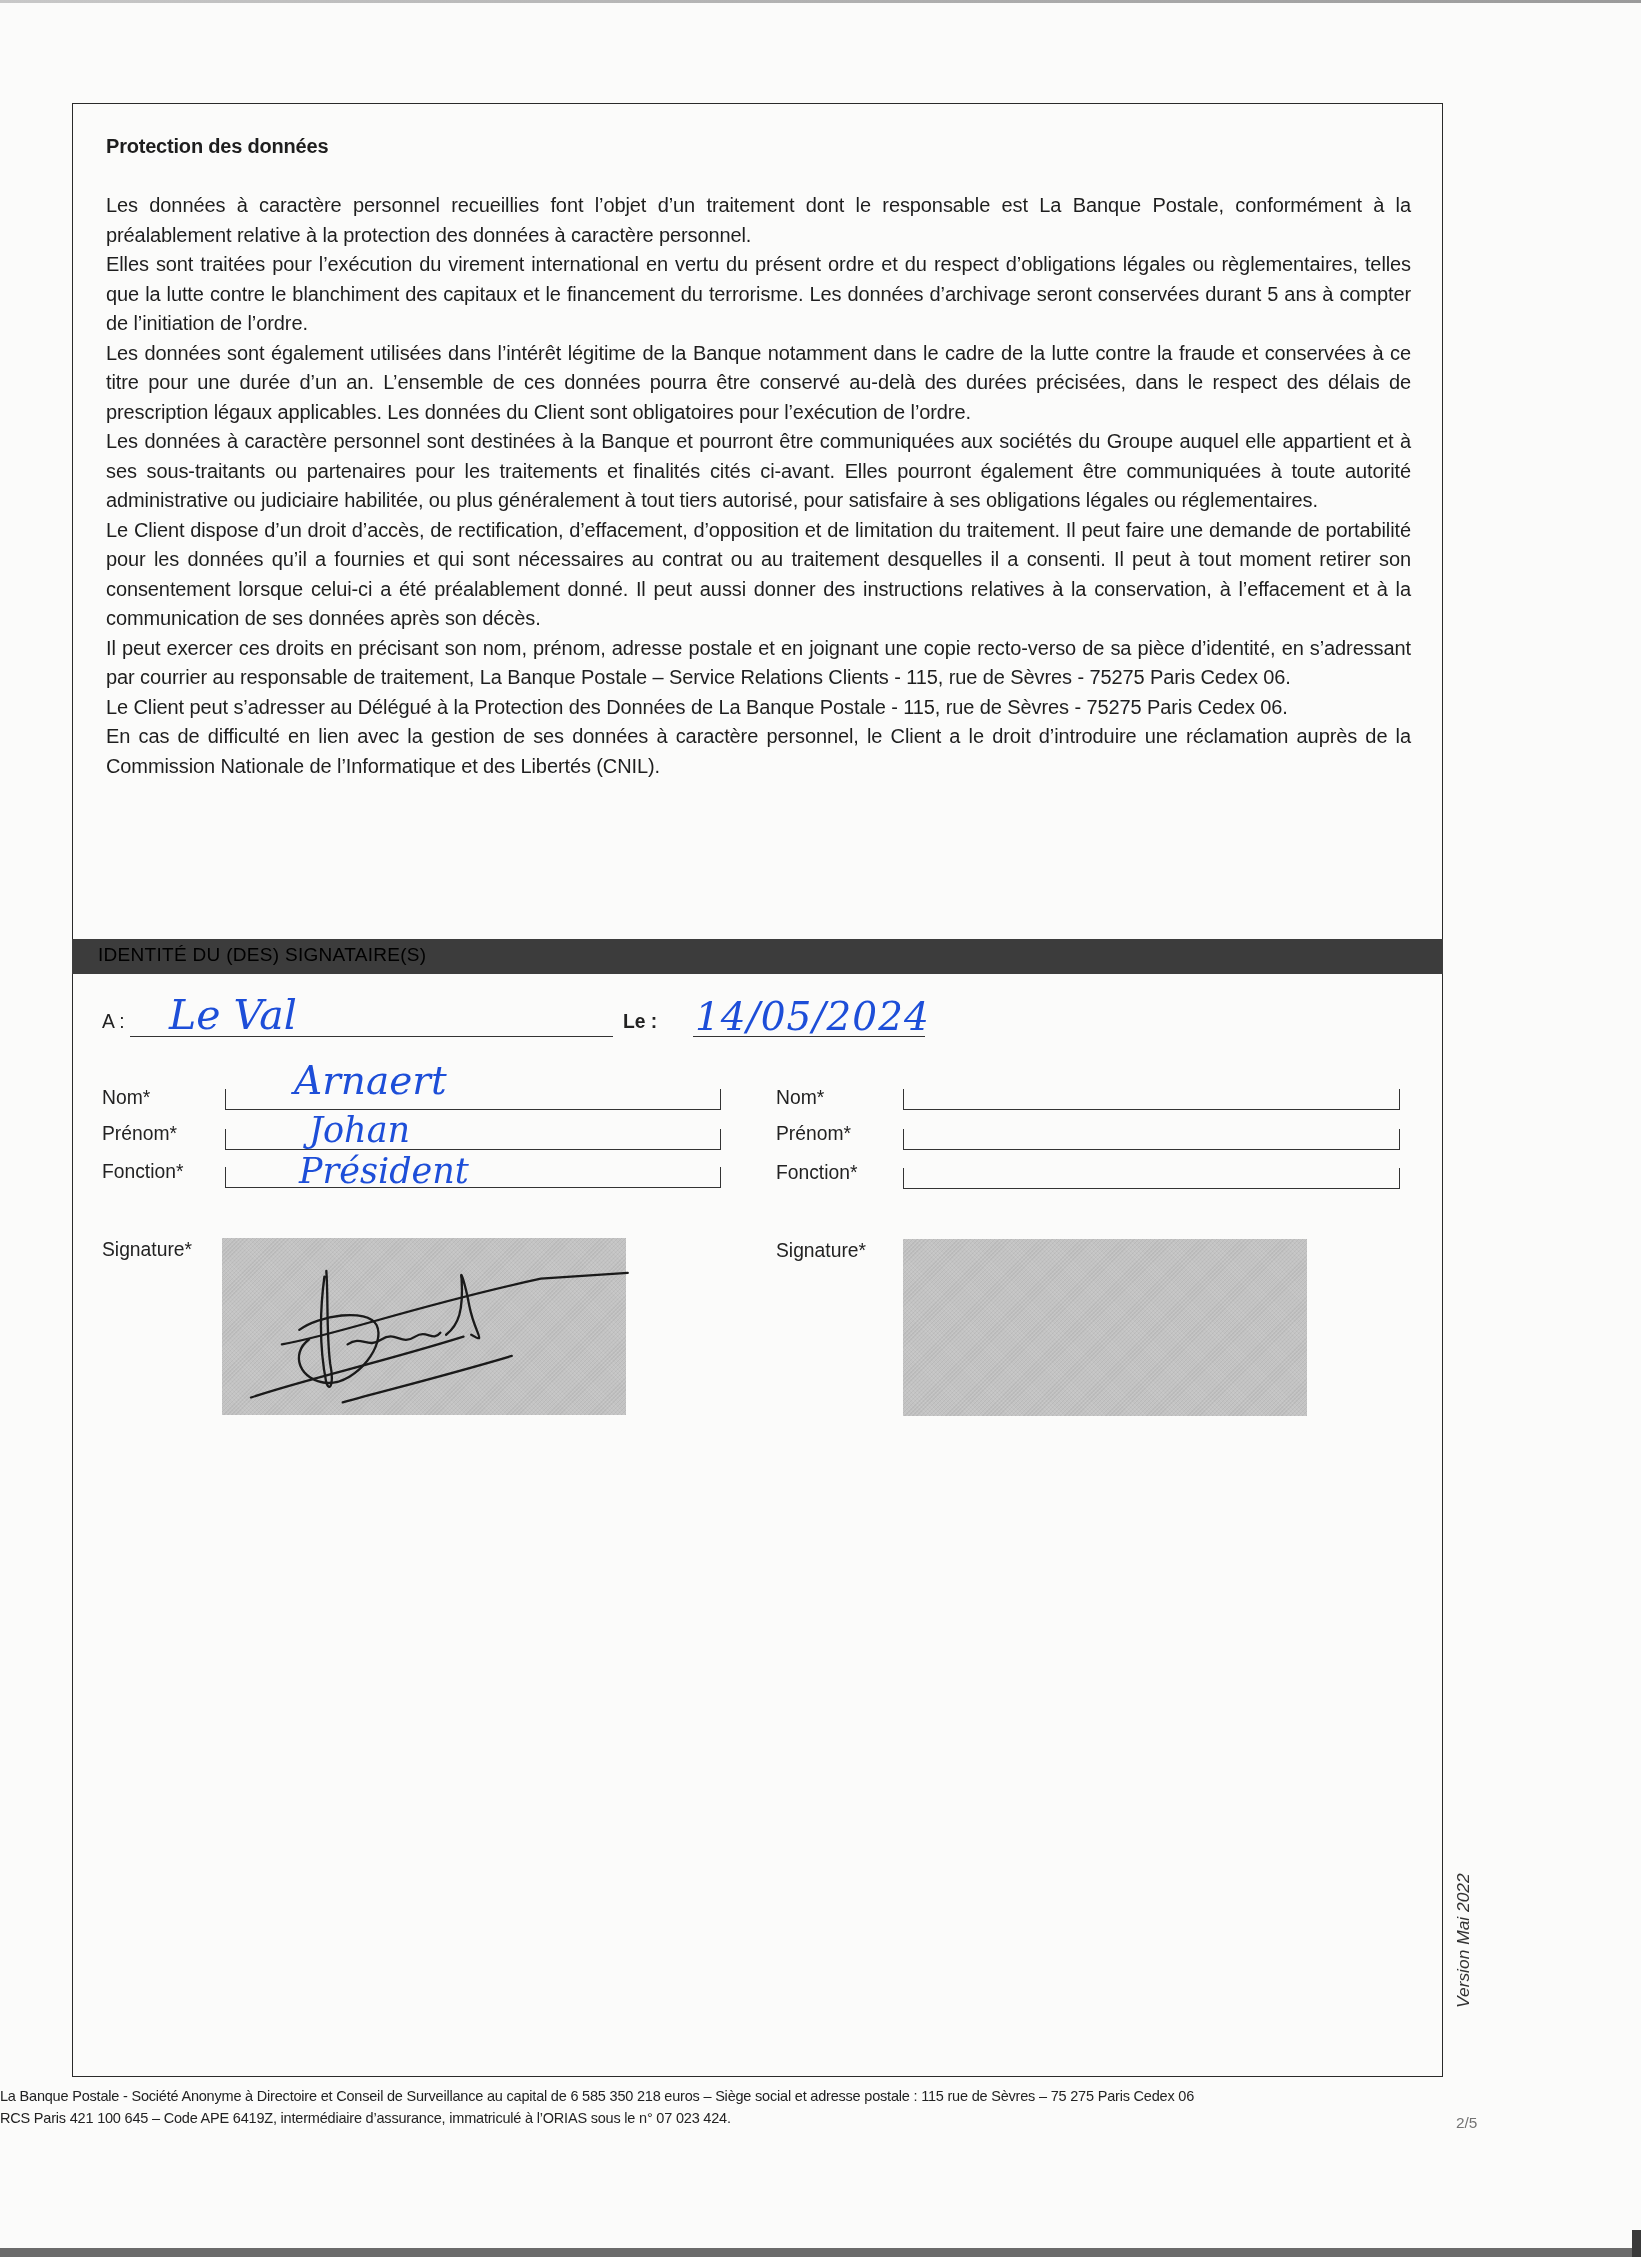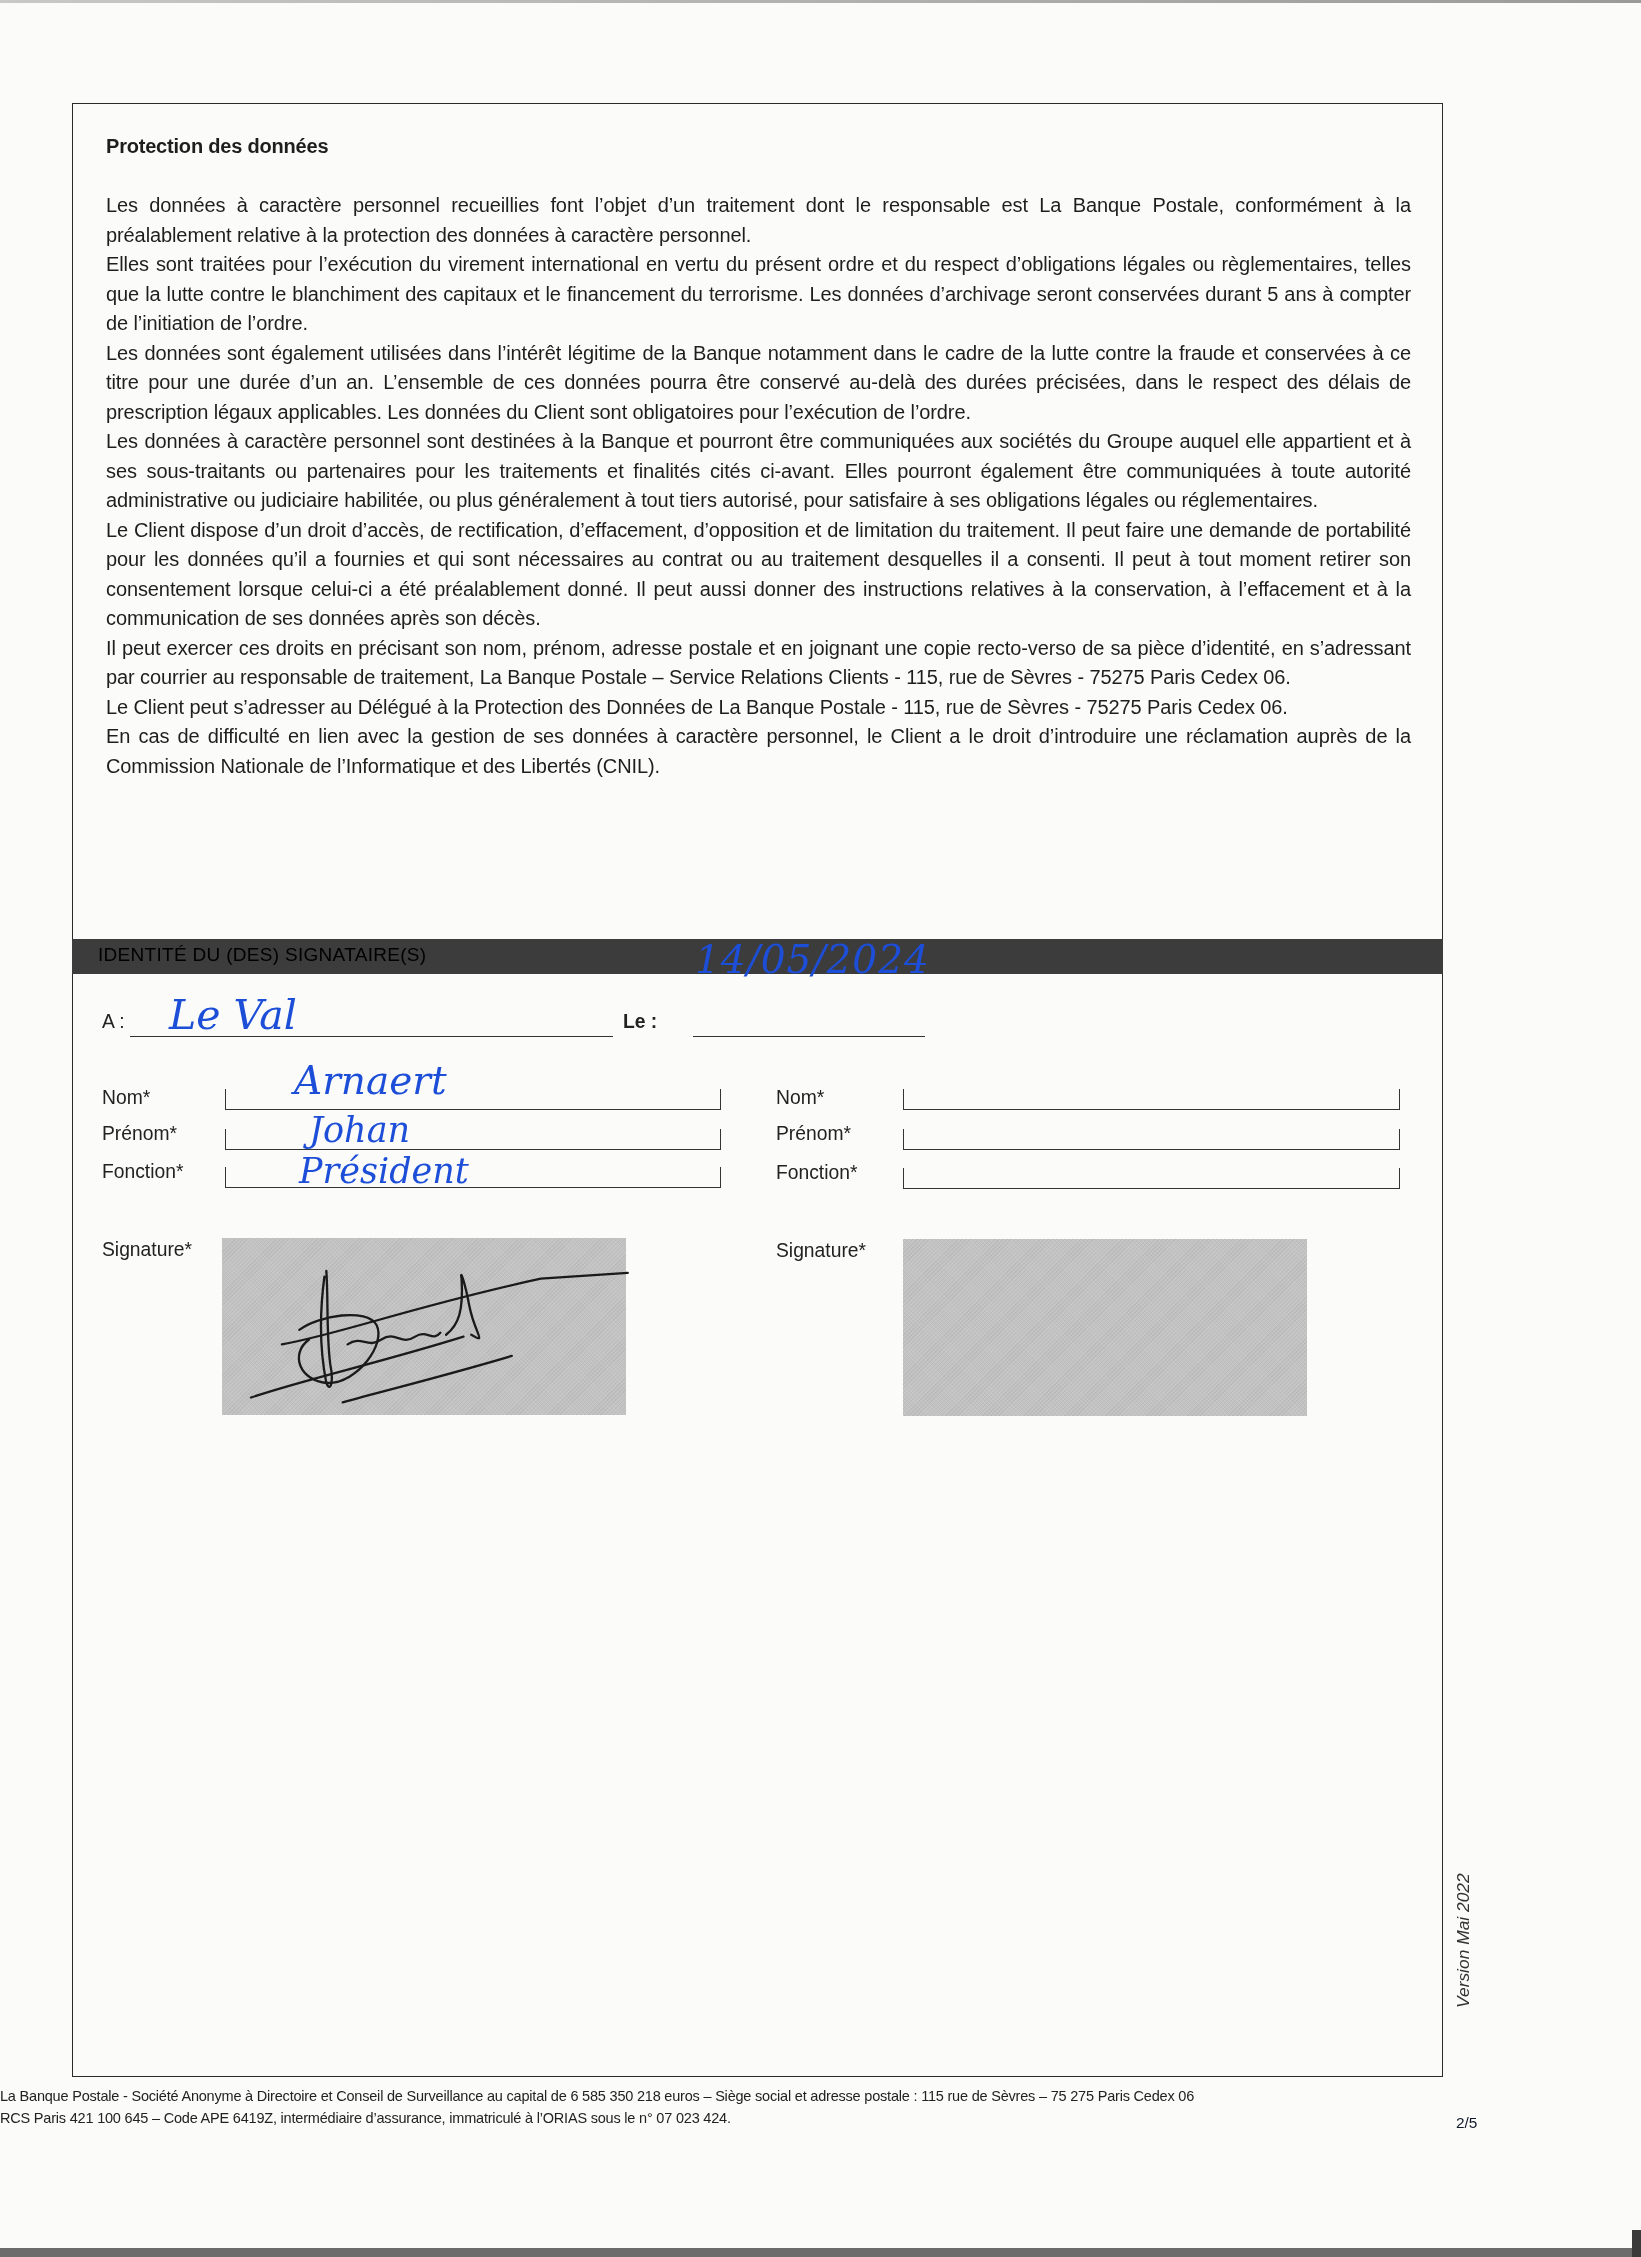--- a/index.html
+++ b/index.html
@@ -97,21 +97,21 @@
       position: absolute;
       left: 0; width: 1641px;
       font-size: 14.5px;
       color: #222;
       letter-spacing: -0.2px;
     }
     .page-number {
       position: absolute;
       left: 1456px; top: 2114px;
       font-size: 15.4px;
-      color: #0f172a;
+      color: #737373;
     }
     .version-label {
       position: absolute;
       left: 1453px; top: 2008px;
       font-size: 17.4px;
       font-style: italic;
       color: #333;
       transform: rotate(-90deg);
       transform-origin: left top;
       white-space: nowrap;
@@ -140,21 +140,21 @@
 
 <div class="band"></div>
 <div class="band-title">IDENTITÉ DU (DES) SIGNATAIRE(S)</div>
 
 <div class="label" style="left:102px; top:1011px;">A :</div>
 <div class="underline" style="left:130px; top:1036px; width:483px;"></div>
 <div class="handwriting" style="left:169px; top:991px; font-size:41px;">Le Val</div>
 
 <div class="label" style="left:623px; top:1011px;font-weight:bold;">Le :</div>
 <div class="underline" style="left:693px; top:1036px; width:232px;"></div>
-<div class="handwriting" style="left:695px; top:937px; font-size:39px; letter-spacing:1px;">14/05/2024</div>
+<div class="handwriting" style="left:695px; top:994px; font-size:39px; letter-spacing:1px;">14/05/2024</div>
 
 <div class="label" style="left:102px; top:1087px;">Nom*</div>
 <div class="bracket-field" style="left:225px; top:1089px; width:496px;"></div>
 <div class="handwriting" style="left:294px; top:1058px; font-size:39px;">Arnaert</div>
 
 <div class="label" style="left:102px; top:1123px;">Prénom*</div>
 <div class="bracket-field" style="left:225px; top:1129px; width:496px;"></div>
 <div class="handwriting" style="left:309px; top:1110px; font-size:35px;">Johan</div>
 
 <div class="label" style="left:102px; top:1161px;">Fonction*</div>

